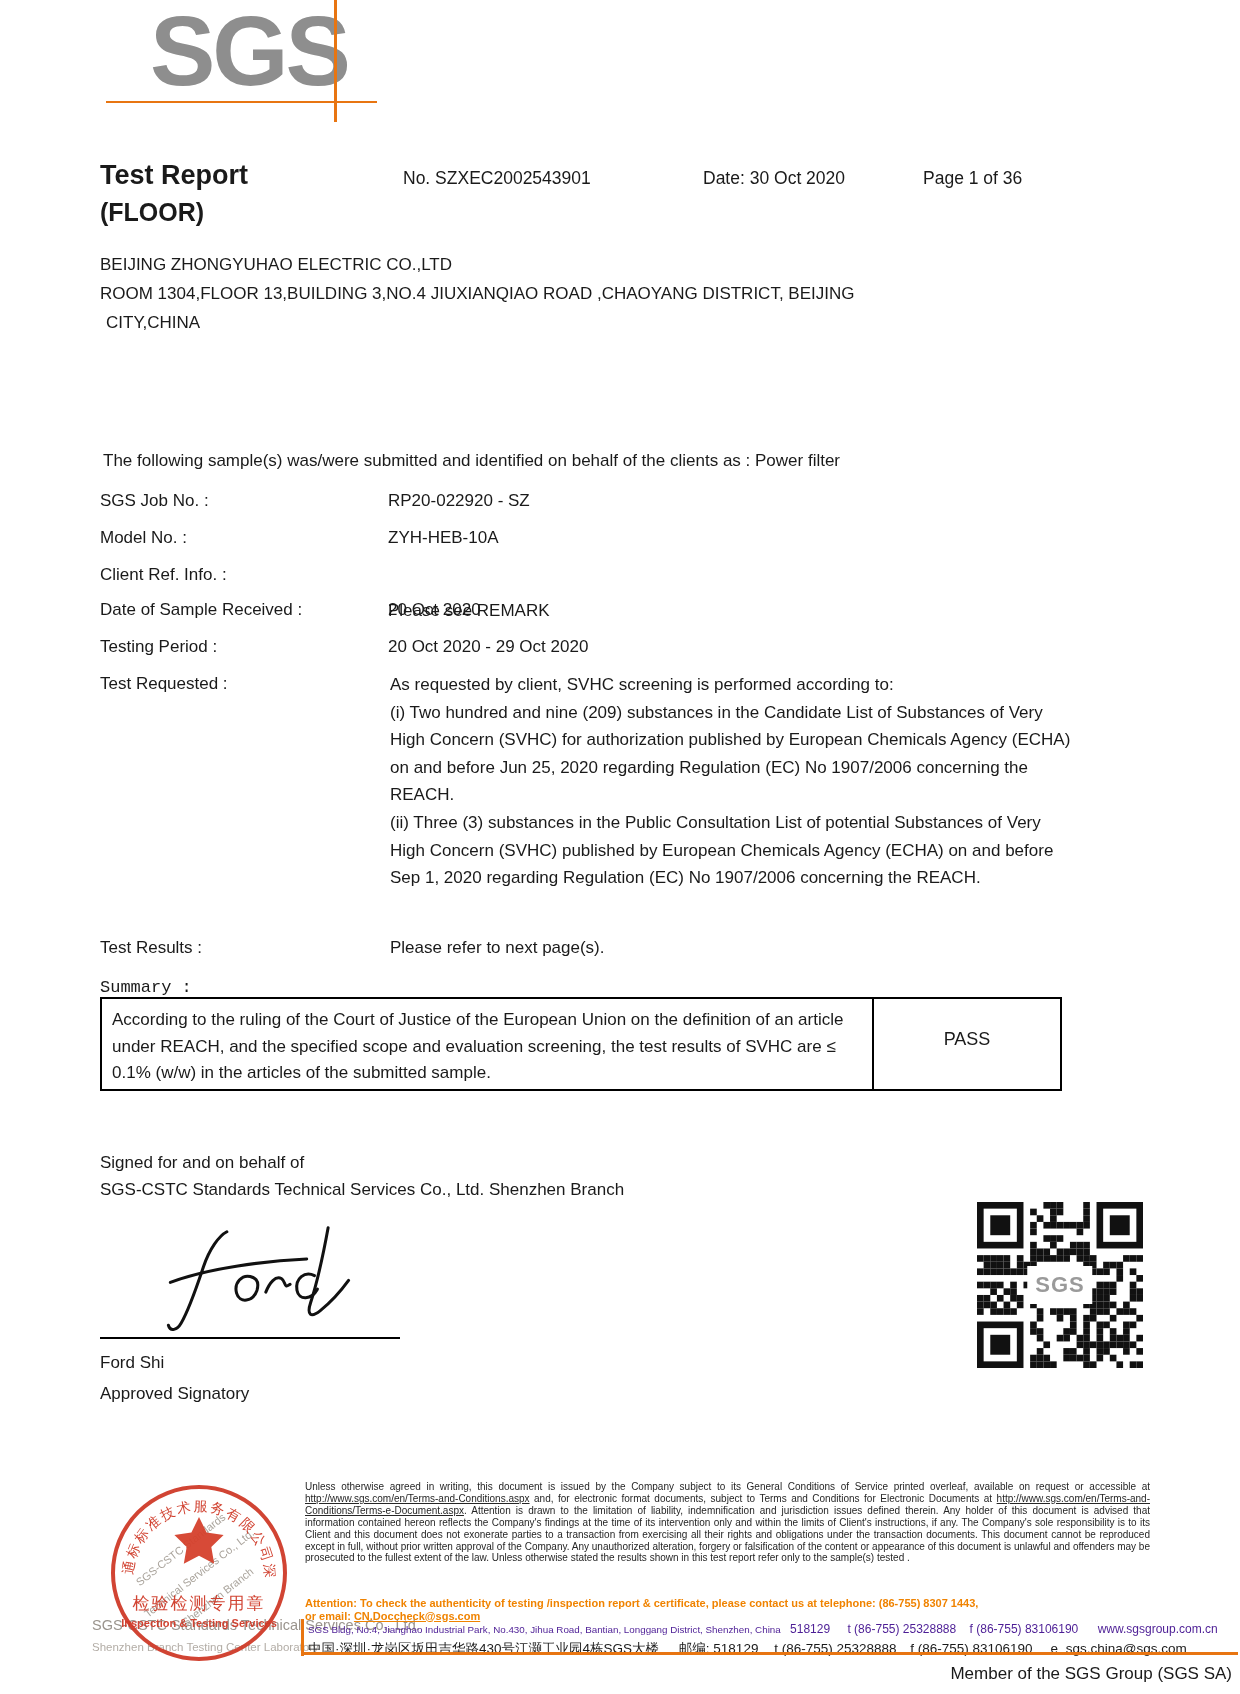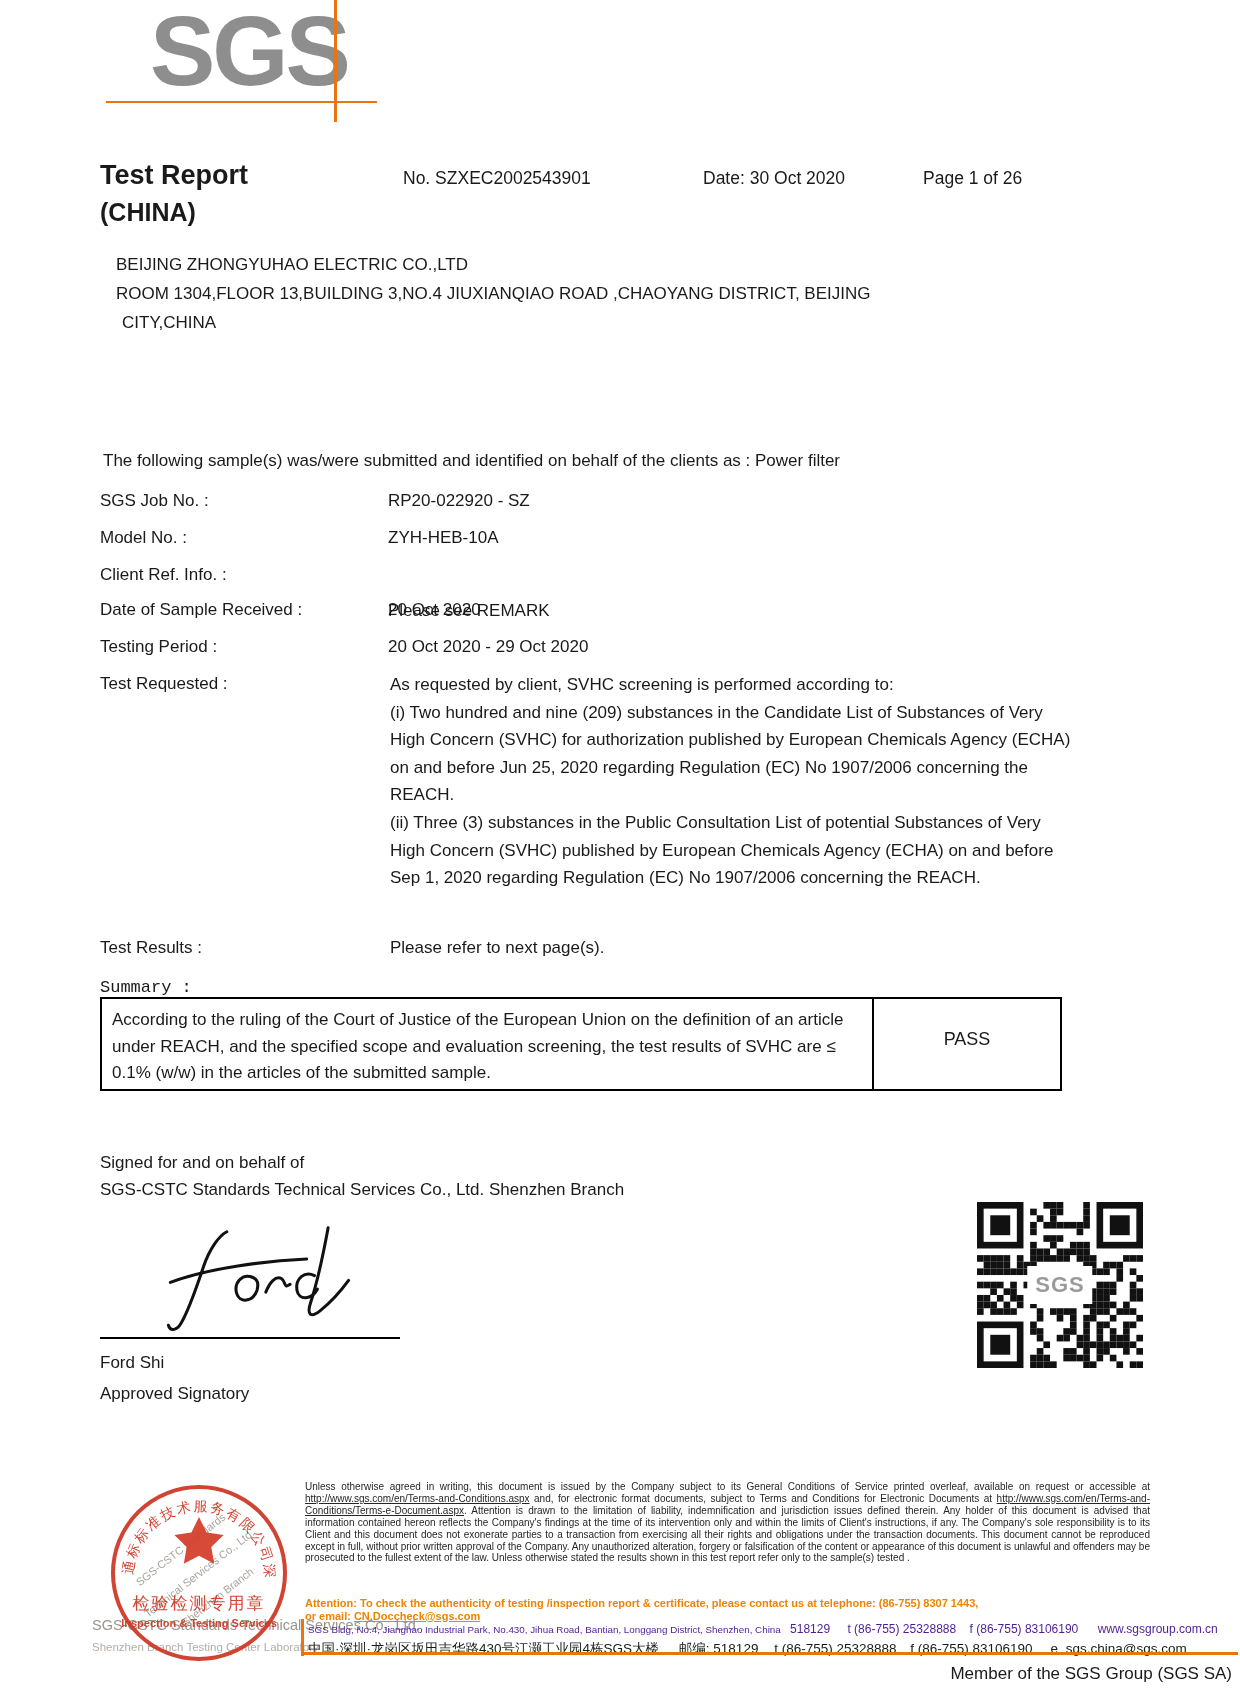--- a/index.html
+++ b/index.html
@@ -5,21 +5,21 @@
   html,body{margin:0;padding:0;background:#ffffff;}
   body{font-family:"Liberation Sans", sans-serif; color:#1a1a1a;}
   #page{position:relative;width:1240px;height:1694px;background:#fff;overflow:hidden;}
   .abs{position:absolute;}
   .logo{font-weight:bold;font-size:98px;color:#8e8e8e;letter-spacing:-3px;line-height:1;}
   .accent-v{width:3px;background:#e87511;}
   .accent-h{height:2px;background:#e87511;}
   .title{font-size:27px;font-weight:bold;}
   .meta{font-size:17.5px;}
   .body-t{font-size:17px;line-height:28px;}
-  .addr{font-size:17px;line-height:29px;margin-left:16px;}
+  .addr{font-size:17px;line-height:29px;}
   .para{font-size:17px;line-height:27.6px;}
   .sum-box{border:2px solid #000;display:flex;}
   .sum-text{flex:1;padding:8px 14px 10px 10px;font-size:17px;line-height:26.5px;}
   .sum-pass{width:186px;border-left:2px solid #000;text-align:center;padding-top:30px;font-size:18px;}
   .sig-line{border-top:2px solid #000;}
   .gray1{color:#9a948d;font-size:14.5px;white-space:nowrap;}
   .gray2{color:#b3ada6;font-size:11.5px;white-space:nowrap;}
   .legal{font-size:10px;line-height:11.9px;text-align:justify;color:#262626;}
   .legal a{color:#262626;text-decoration:underline;}
   .atten{font-size:11px;line-height:12.5px;color:#f08300;font-weight:bold;}
@@ -35,24 +35,24 @@
 </head>
 <body>
 
 <div id="page">
 
   <div class="abs logo" style="left:150px;top:2px;">SGS</div>
   <div class="abs accent-v" style="left:334px;top:0;height:122px;"></div>
   <div class="abs accent-h" style="left:106px;top:101px;width:271px;"></div>
 
   <div class="abs title" style="left:100px;top:160px;">Test Report</div>
-  <div class="abs title" style="left:100px;top:198px;font-size:25px;">(CHINA)</div>
+  <div class="abs title" style="left:100px;top:198px;font-size:25px;">(FLOOR)</div>
   <div class="abs meta" style="left:403px;top:168px;">No. SZXEC2002543901</div>
   <div class="abs meta" style="left:703px;top:168px;">Date: 30 Oct 2020</div>
-  <div class="abs meta" style="left:923px;top:168px;">Page 1 of 26</div>
+  <div class="abs meta" style="left:923px;top:168px;">Page 1 of 36</div>
 
   <div class="abs addr" style="left:100px;top:250px;">BEIJING ZHONGYUHAO ELECTRIC CO.,LTD</div>
   <div class="abs addr" style="left:100px;top:279px;">ROOM 1304,FLOOR 13,BUILDING 3,NO.4 JIUXIANQIAO ROAD ,CHAOYANG DISTRICT, BEIJING</div>
   <div class="abs addr" style="left:106px;top:308px;">CITY,CHINA</div>
 
   <div class="abs body-t" style="left:103px;top:447px;">The following sample(s) was/were submitted and identified on behalf of the clients as : Power filter</div>
 
   <div class="abs body-t" style="left:100px;top:487px;">SGS Job No. :</div>
   <div class="abs body-t" style="left:388px;top:487px;">RP20-022920 - SZ</div>
 

